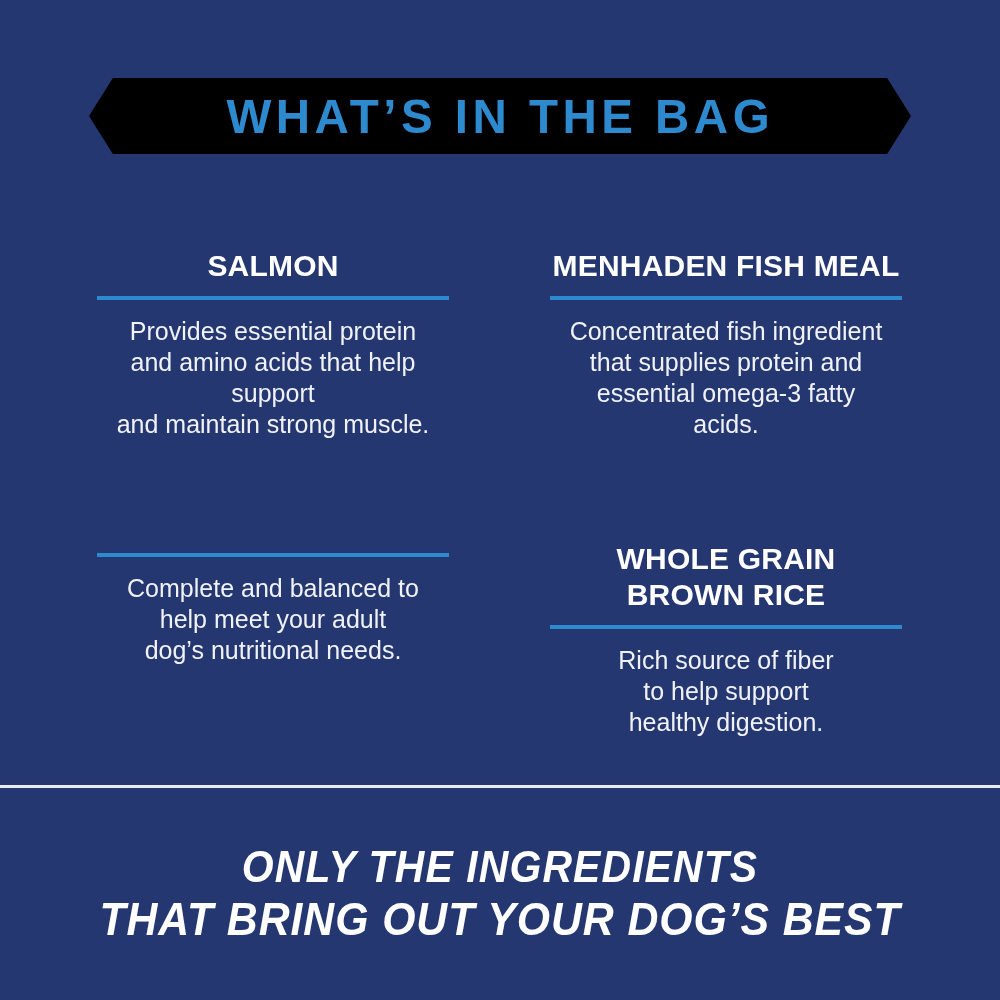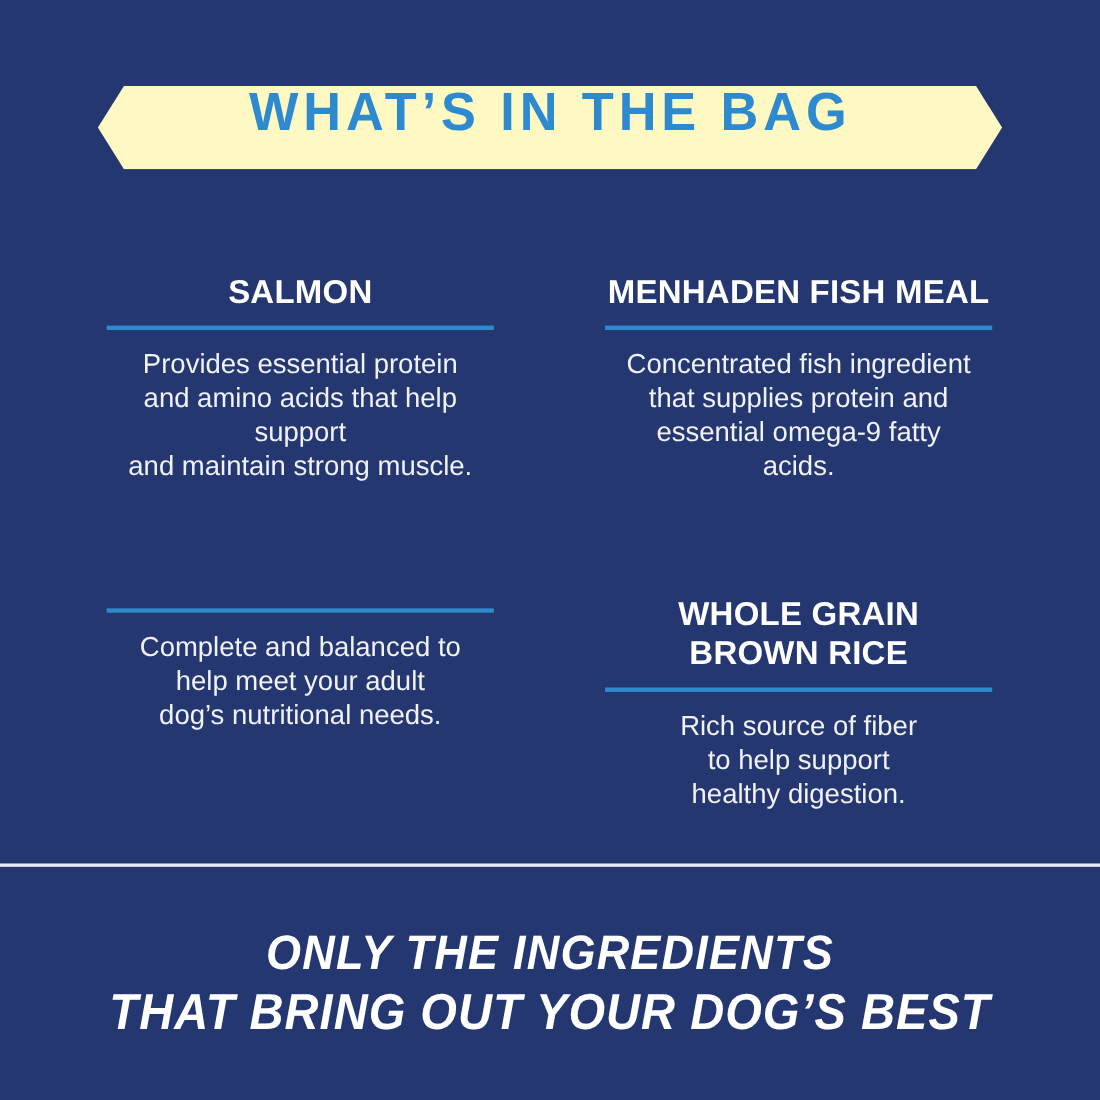--- a/index.html
+++ b/index.html
@@ -22,31 +22,32 @@
     top: 78px;
     width: 1000px;
     height: 76px;
     display: flex;
     justify-content: center;
   }
   .banner {
     position: relative;
     width: 822px;
     height: 76px;
-    background: #fef9c3;
+    background: #000000;
     -webkit-clip-path: polygon(0 0, 100% 0, 100% 28%, 97.2% 50%, 100% 72%, 100% 100%, 0 100%, 0 72%, 2.8% 50%, 0 28%);
     clip-path: polygon(
        2.9% 0,
        97.1% 0,
        100% 50%,
        97.1% 100%,
        2.9% 100%,
        0 50%
     );
     display: flex;
+    align-items: center;
     justify-content: center;
   }
   .banner-title {
     color: #2e8ace;
     font-size: 49px;
     font-weight: bold;
     letter-spacing: 4.6px;
     line-height: 1;
     white-space: nowrap;
     font-stretch: condensed;
@@ -152,21 +153,21 @@
 and amino acids that help support
 and maintain strong muscle.</div>
       </div>
     </div>
     <div class="cell right">
       <div class="cell-inner">
         <div class="feat-title">MENHADEN FISH MEAL</div>
         <div class="feat-rule"></div>
         <div class="feat-body">Concentrated fish ingredient
 that supplies protein and
-essential omega-9 fatty acids.</div>
+essential omega-3 fatty acids.</div>
       </div>
     </div>
   </div>
 
   <div class="grid-row row-2">
     <div class="cell left">
       <div class="cell-inner">
         <div class="feat-rule"></div>
         <div class="feat-body">Complete and balanced to
 help meet your adult

